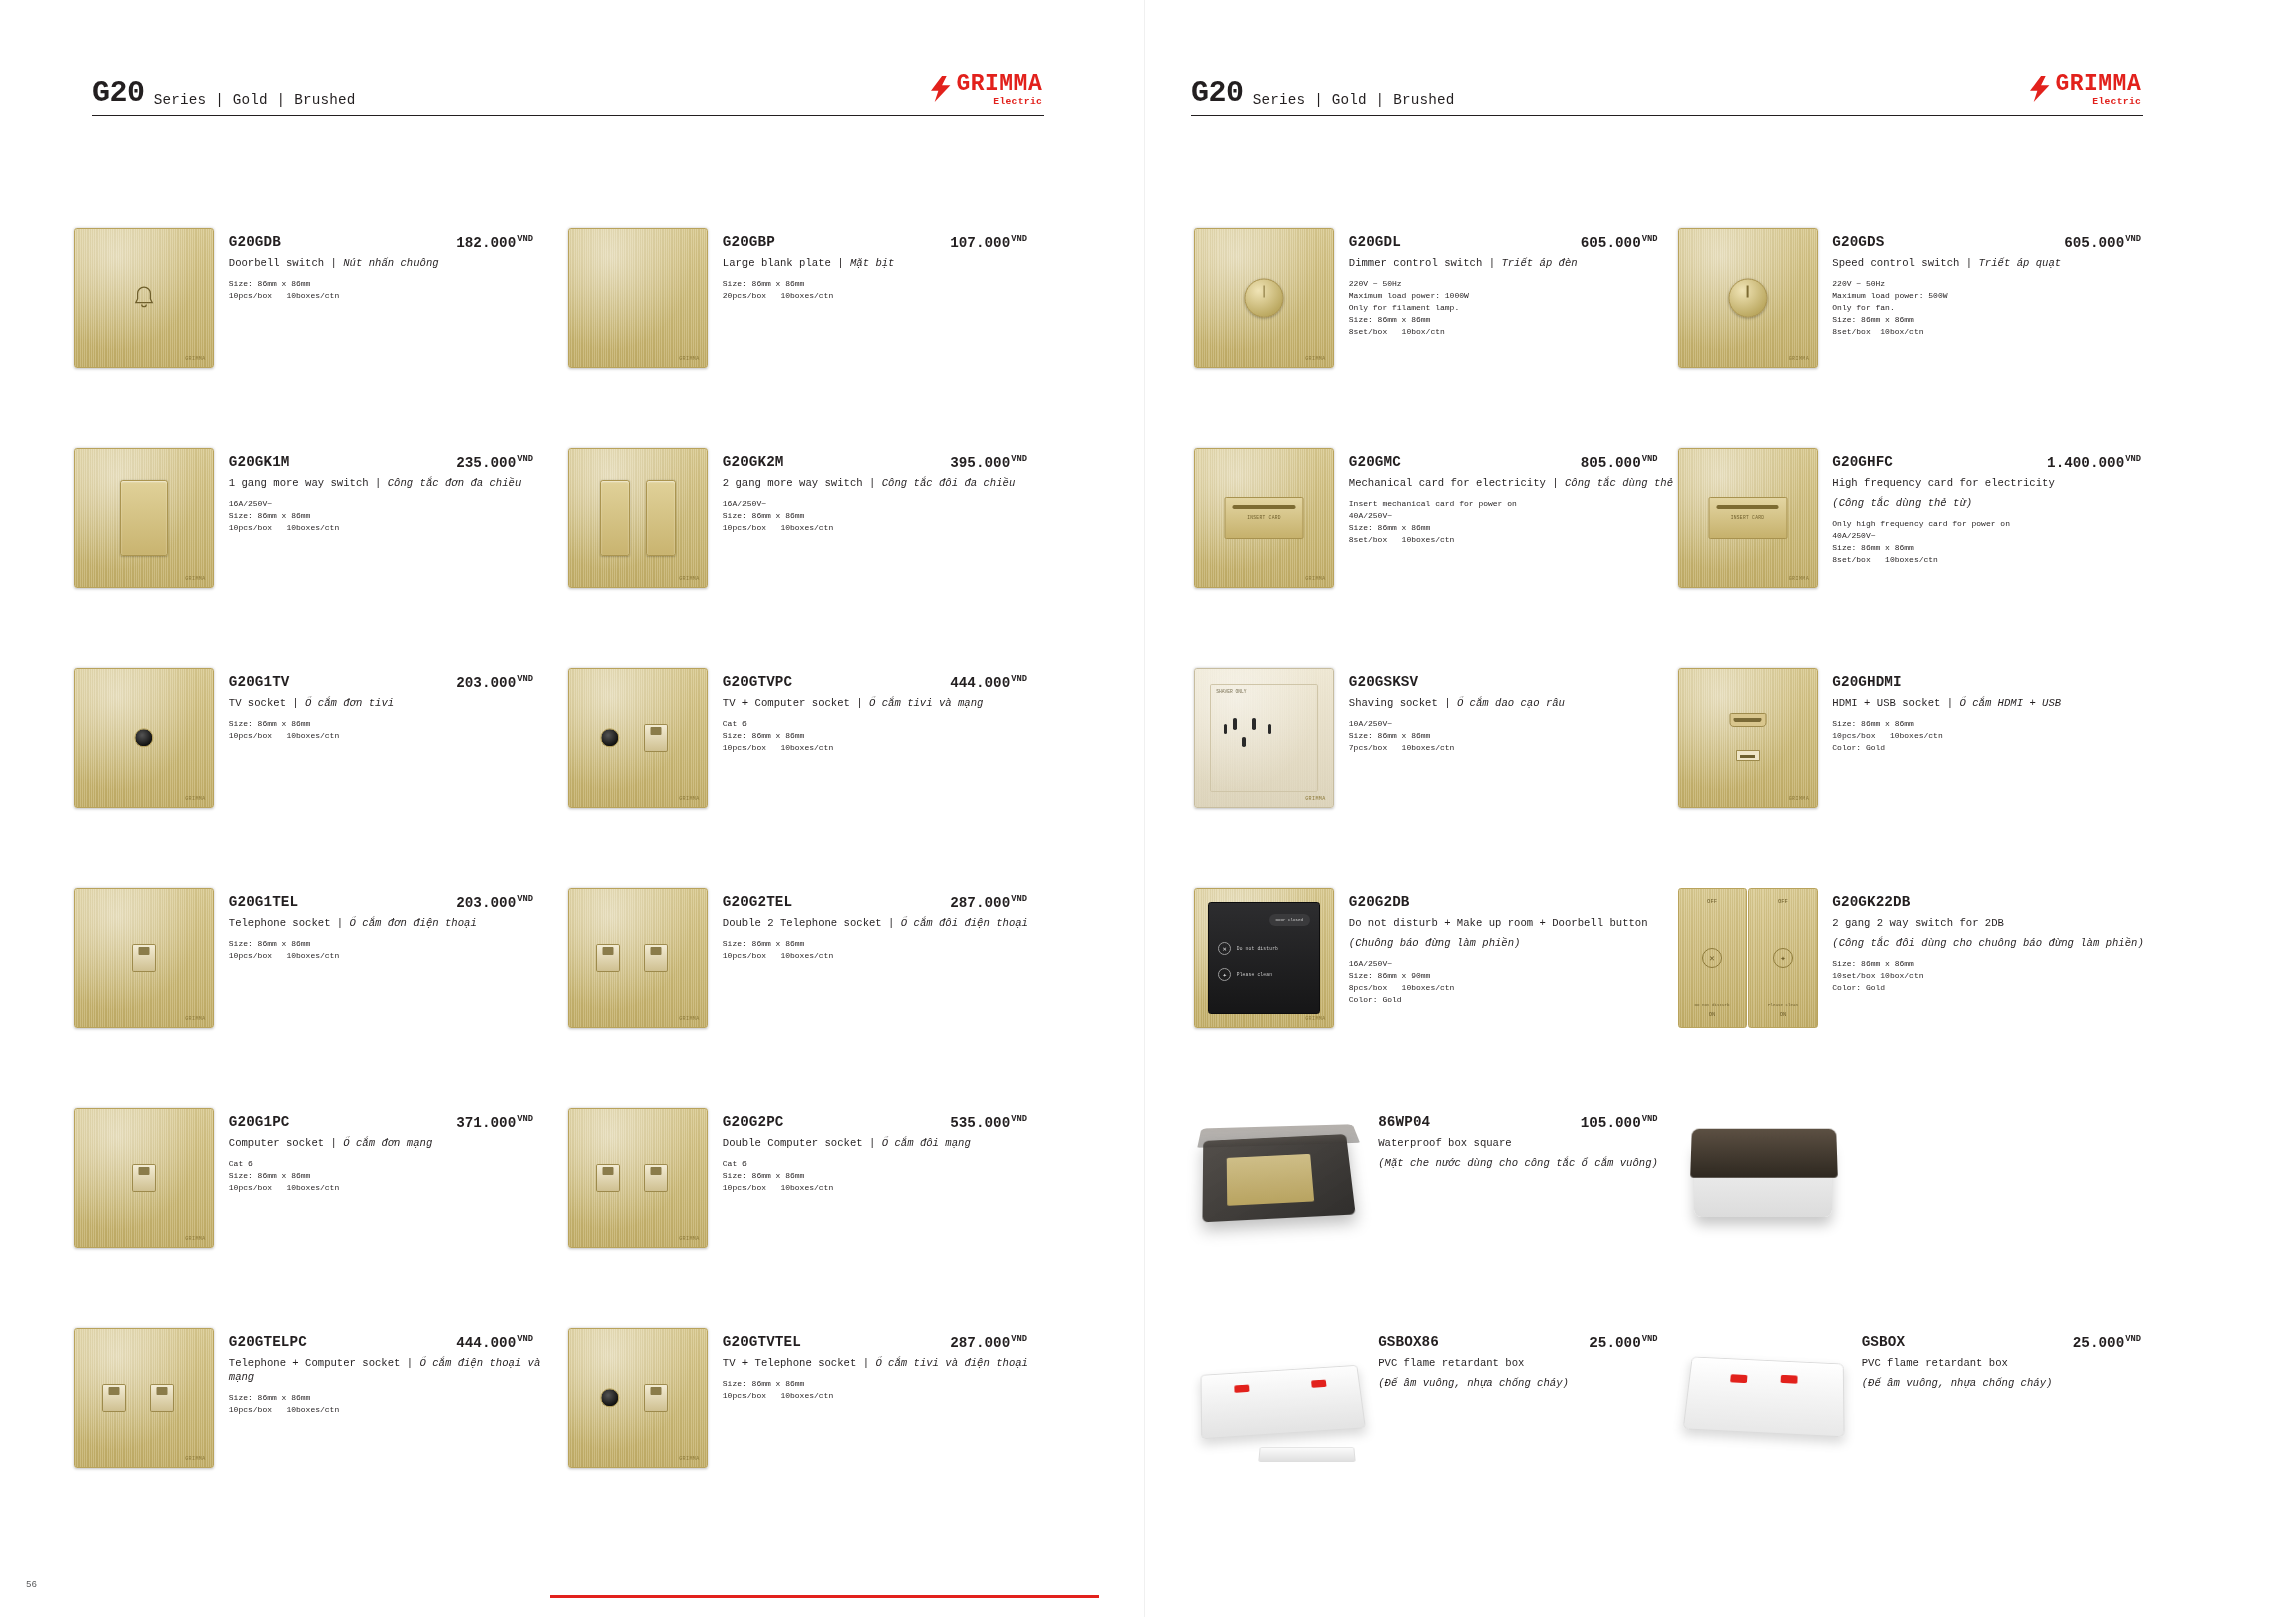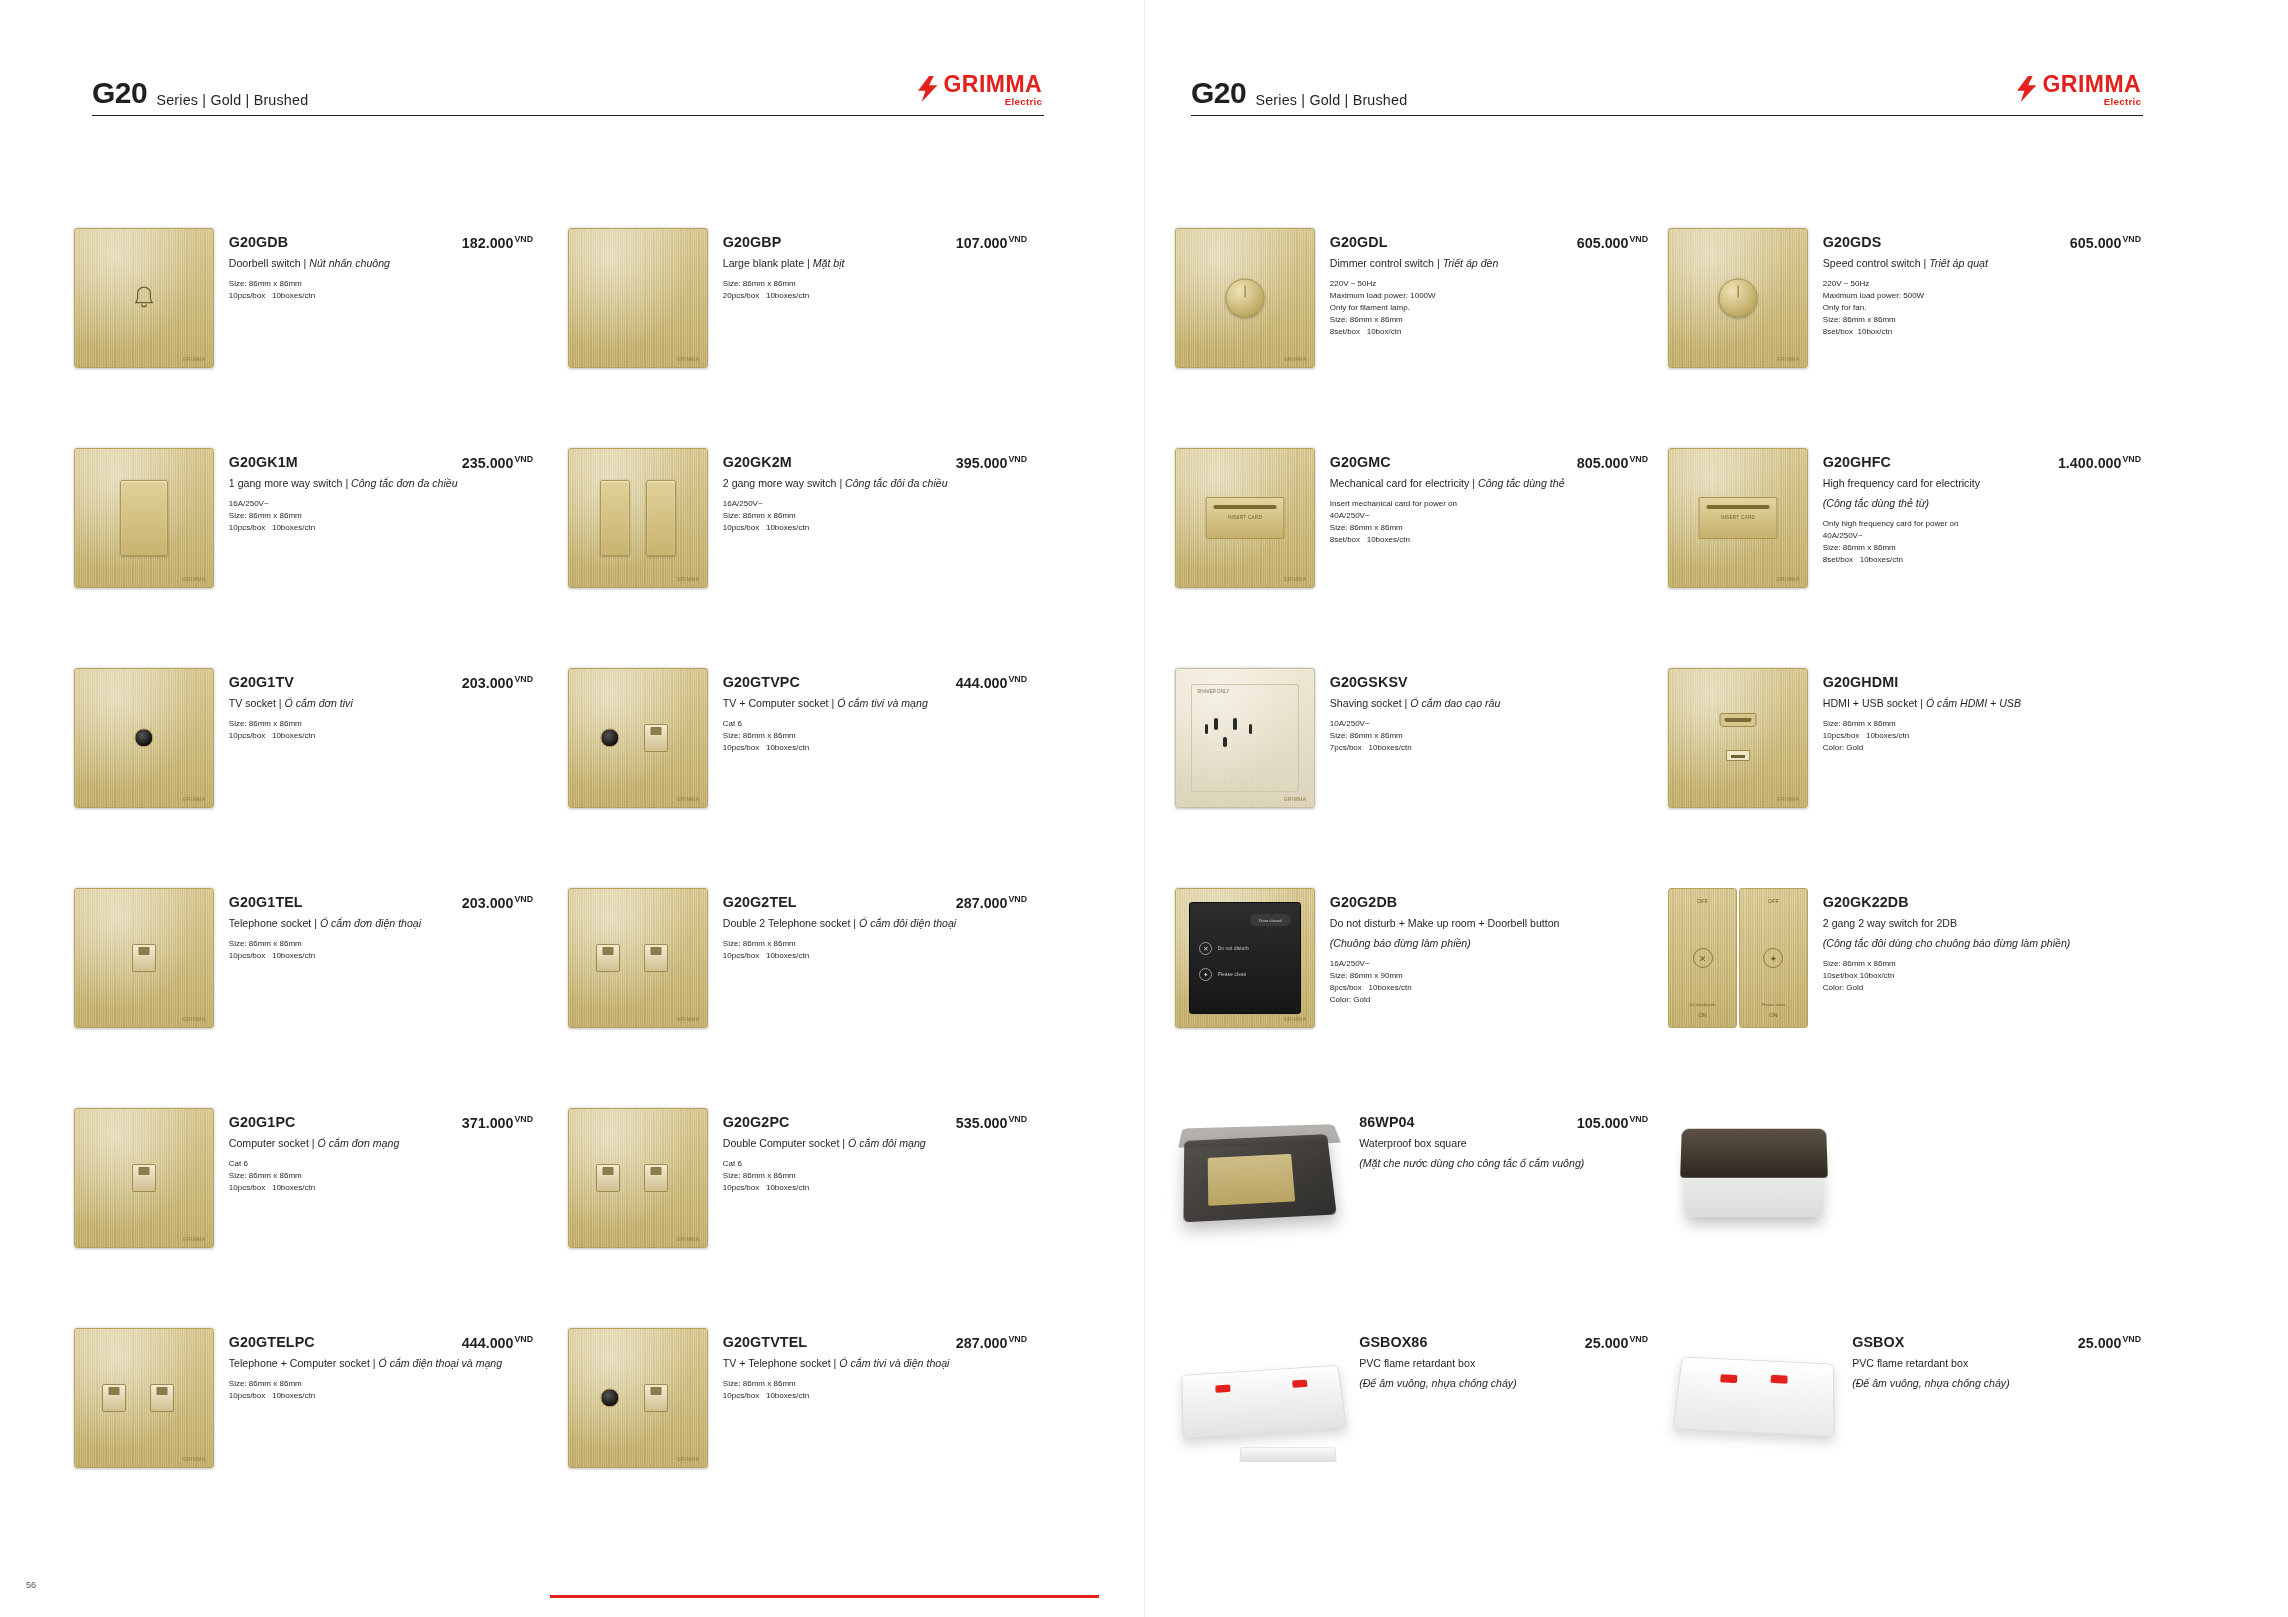--- a/index.html
+++ b/index.html
@@ -3,21 +3,21 @@
 <meta charset="utf-8">
 <style>
   * { box-sizing: border-box; margin: 0; padding: 0; }
   html, body {
     width: 2289px; height: 1618px;
     background: #ffffff;
     font-family: "Liberation Sans", sans-serif;
     color: #231f20;
     overflow: hidden;
   }
-  .spread { display: flex; width: 2198px; height: 1618px; position: relative; }
+  .spread { display: flex; width: 2198px; height: 1618px; position: relative; font-family: Liberation Mono, monospace; }
   .page { width: 1144px; height: 1618px; position: relative; padding: 0; }
   .page.left { border-right: 0; }
 
   
   .pg-header {
     position: absolute; top: 66px; left: 0; right: 0;
     height: 46px;
   }
   .page.left .pg-header { left: 92px; right: 55px; }
   .page.right .pg-header { left: 92px; right: 55px; }
@@ -51,21 +51,21 @@
   .code { font-size: 14.3px; font-weight: bold; letter-spacing: 0.1px; }
   .price { font-size: 14.3px; font-weight: bold; margin-left: auto; padding-right: 35px; white-space: nowrap; }
   .price .cur { font-size: 8.8px; font-weight: bold; vertical-align: super; margin-left: 0.9px; }
   .desc { font-size: 10.6px; margin-top: 6.5px; line-height: 1.3; }
   .desc i { font-style: italic; }
   .specs { font-size: 8px; margin-top: 7.4px; line-height: 1.5; color: #231f20; }
   .specs div { white-space: pre; }
 
   
   .page.right .price { padding-right: 20px; }
-  .page.right .grid { left: 76px; right: 37px; }
+  .page.right .grid { left: 95px; right: 37px; }
 
   
   .plate {
     width: 140px; height: 140px; position: relative;
     background:
       linear-gradient(180deg, #d9c98f 0%, #cdbb79 50%, #c3ae67 100%);
     border: 0.9px solid #b9a35c;
     border-radius: 2.8px;
     box-shadow: 0 0.9px 2.8px rgba(0,0,0,0.25);
     overflow: hidden;

